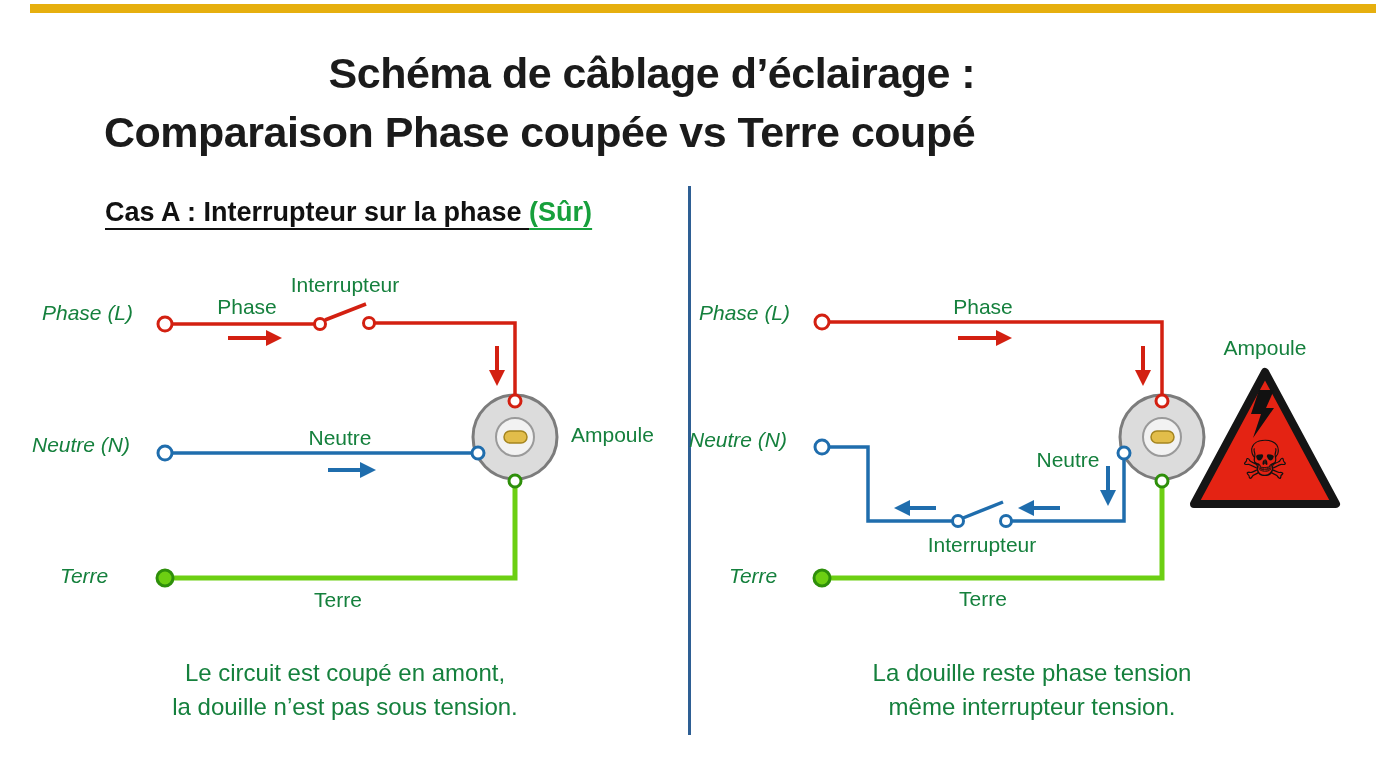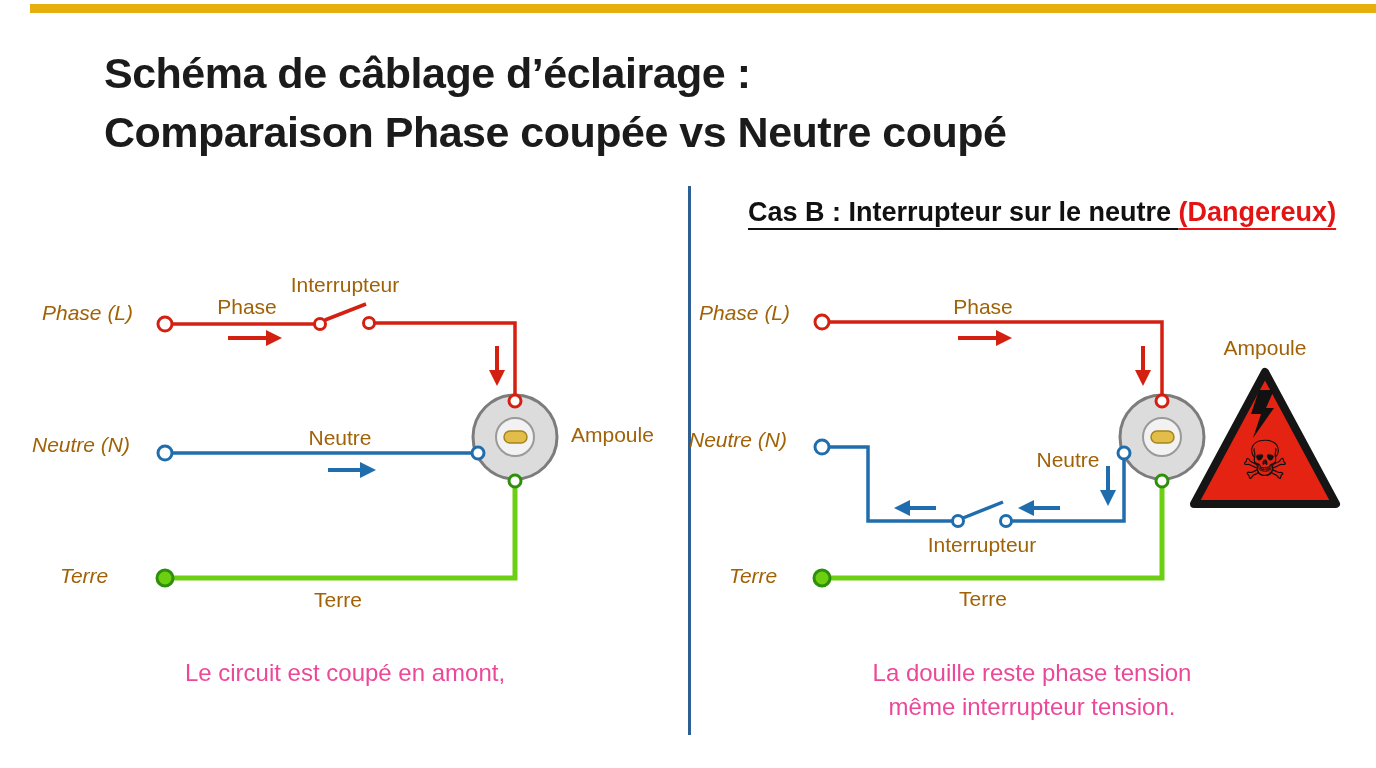--- a/index.html
+++ b/index.html
@@ -2,21 +2,21 @@
 <html style="--phase: #d32011; --neutral: #1f6dad; --earth: #6ccf12; --safe: #17a03c; --danger: #e31414; --divider: #2e5f94; --top_bar: #e6af0e;"><head>
 <meta charset="utf-8">
 <style>
   html,body{margin:0;padding:0;background:#ffffff;width:1376px;height:768px;overflow:hidden;
     font-family:"Liberation Sans",sans-serif;}
   .screen{position:relative;width:1376px;height:768px;background:#fff;}
 
   .topbar{position:absolute;left:30px;top:4px;width:1346px;height:9px;background:var(--top_bar,#e6af0e);}
 
   .title{position:absolute;left:104px;top:44px;margin:0;font-size:43px;line-height:59px;
-    font-weight:600;color:#1b1b1b;letter-spacing:-0.5px;}
+    font-weight:600;color:#1b1b1b;letter-spacing:-0.5px;text-align:right;}
   .title span{display:block;}
 
   .divider{position:absolute;left:688px;top:186px;width:3px;height:549px;background:var(--divider,#2e5f94);}
 
   .heading{position:absolute;top:197px;font-size:27px;font-weight:600;color:#111;white-space:nowrap;}
   .heading span{text-decoration:underline;text-underline-offset:7px;text-decoration-thickness:2px;}
   .heading-a{left:105px;}
   .heading-b{left:748px;}
   .badge-safe{color:var(--safe,#17a03c);}
   .badge-danger{color:var(--danger,#e31414);}
@@ -34,21 +34,21 @@
   .term-e{fill:var(--earth,#6ccf12);stroke:#2e8f0a;stroke-width:3px;}
   .shaft{fill:none;stroke-width:4px;}
   .head-p{fill:var(--phase,#d32011);}
   .head-n{fill:var(--neutral,#1f6dad);}
   .lamp-outer{fill:#dcdcdc;stroke:#7c7c7c;stroke-width:3px;}
   .lamp-inner{fill:#f2f2f2;stroke:#9a9a9a;stroke-width:2px;}
   .lamp-pill{fill:#e2bd4a;stroke:#a5851f;stroke-width:1.5px;}
   .tri{fill:#e42313;stroke:#151515;stroke-width:8px;stroke-linejoin:round;}
   .bolt{fill:#111;}
 
-  .lbl{position:absolute;font-size:21px;color:#a16207;white-space:nowrap;}
+  .lbl{position:absolute;font-size:21px;color:#15803d;white-space:nowrap;}
   .ctr{text-align:center;} .rgt{font-style:italic;}
 
   .la-phase-terminal{left:42px;top:301px;width:110px;}
   .la-phase-wire{left:197px;top:295px;width:100px;}
   .la-switch{left:270px;top:273px;width:150px;}
   .la-neutral-terminal{left:32px;top:433px;width:120px;}
   .la-neutral-wire{left:290px;top:426px;width:100px;}
   .la-lamp{left:571px;top:423px;}
   .la-earth-terminal{left:60px;top:564px;width:90px;}
   .la-earth-wire{left:288px;top:588px;width:100px;}
@@ -56,44 +56,44 @@
   .lb-phase-terminal{left:699px;top:301px;width:110px;}
   .lb-phase-wire{left:933px;top:295px;width:100px;}
   .lb-lamp{left:1204px;top:336px;width:122px;}
   .lb-neutral-terminal{left:689px;top:428px;width:120px;}
   .lb-neutral-wire{left:1018px;top:448px;width:100px;}
   .lb-switch{left:907px;top:533px;width:150px;}
   .lb-earth-terminal{left:729px;top:564px;width:80px;}
   .lb-earth-wire{left:933px;top:587px;width:100px;}
   .lb-danger{left:1165px;top:522px;width:200px;font-size:20px;font-weight:600;}
 
-  .caption{position:absolute;font-size:24px;line-height:34px;color:#ec4899;text-align:center;font-weight:500;}
+  .caption{position:absolute;font-size:24px;line-height:34px;color:#15803d;text-align:center;font-weight:500;}
   .caption span{display:block;}
   .caption-a{left:105px;top:656px;width:480px;}
   .caption-b{left:792px;top:656px;width:480px;}
 
   .skull{position:absolute;left:1215px;top:431px;width:100px;text-align:center;
     font-family:"DejaVu Sans",sans-serif;font-size:54px;line-height:60px;color:#111;}
 </style>
 </head>
 <body>
 
 <div class="screen">
 
   <div class="topbar"></div>
 
   <h1 class="title">
     <span>Schéma de câblage d’éclairage :</span>
-    <span>Comparaison Phase coupée vs Neutre coupé</span>
+    <span>Comparaison Phase coupée vs Terre coupé</span>
   </h1>
 
   <div class="divider"></div>
 
-  <div class="heading heading-b">
-    <span>Cas B : Interrupteur sur le neutre </span><span class="badge-danger">(Dangereux)</span>
+  <div class="heading heading-a">
+    <span>Cas A : Interrupteur sur la phase </span><span class="badge-safe">(Sûr)</span>
   </div>
 
   <svg class="wires" viewBox="0 0 1376 768">
 
     <g>
       <g>
         <circle class="lamp-outer" cx="515" cy="437" r="42"></circle>
         <circle class="lamp-inner" cx="515" cy="437" r="19"></circle>
         <rect class="lamp-pill" x="504" y="431" width="23" height="12" rx="6"></rect>
       </g>
@@ -210,19 +210,20 @@
   <div class="lbl ctr lb-phase-wire">Phase</div>
   <div class="lbl ctr lb-lamp">Ampoule</div>
   <div class="lbl rgt lb-neutral-terminal">Neutre (N)</div>
   <div class="lbl ctr lb-neutral-wire">Neutre</div>
   <div class="lbl ctr lb-switch">Interrupteur</div>
   <div class="lbl rgt lb-earth-terminal">Terre</div>
   <div class="lbl ctr lb-earth-wire">Terre</div>
 
   <div class="caption caption-a">
     <span>Le circuit est coupé en amont,</span>
+    <span>la douille n’est pas sous tension.</span>
   </div>
   <div class="caption caption-b">
     <span>La douille reste phase tension</span>
     <span>même interrupteur tension.</span>
   </div>
 
 </div>
 
 </body></html>

